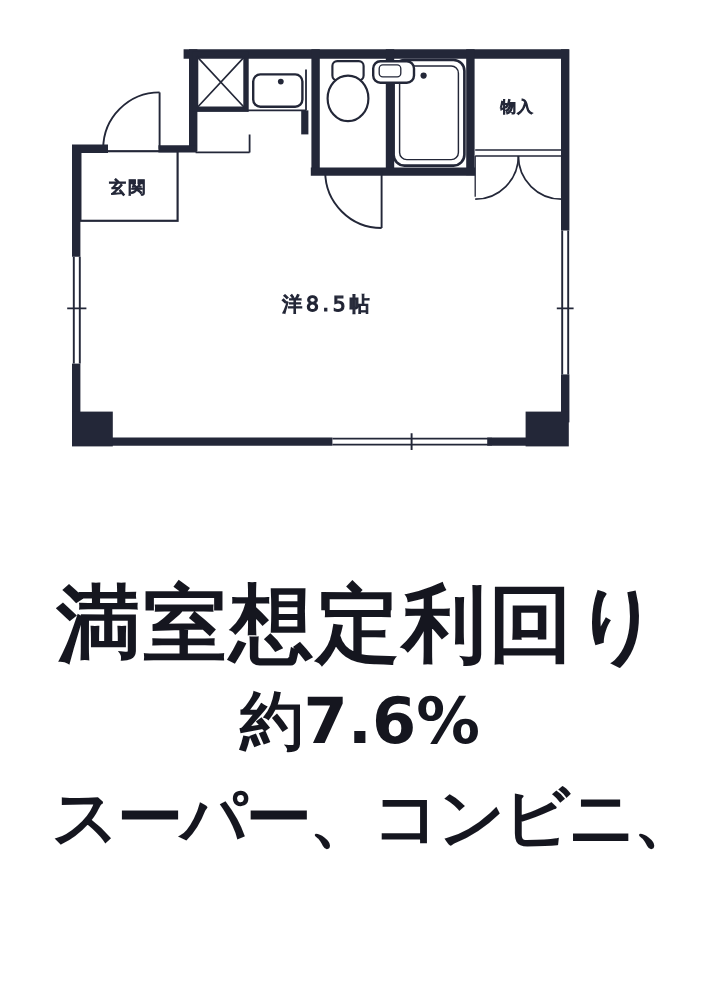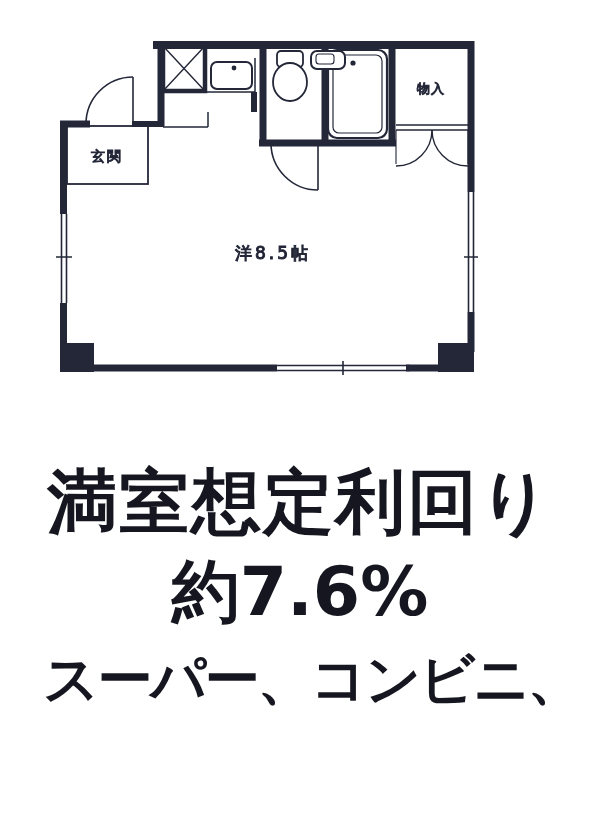--- a/index.html
+++ b/index.html
@@ -23,26 +23,26 @@
     fill: #1b1d2b;
   }
   .caption {
     text-align: center;
     width: 600px;
   }
   .yield-title {
     font-size: 70px;
     font-weight: 700;
     letter-spacing: 2px;
-    margin-top: 22px;
+    margin-top: 40px;
     line-height: 1.15;
     white-space: nowrap;
   }
   .yield-value {
-    font-size: 68px;
+    font-size: 53px;
     font-weight: 700;
     margin-top: 12px;
     line-height: 1.1;
   }
   .access {
     font-size: 55px;
     font-weight: 600;
     letter-spacing: -2px;
     line-height: 1.32;
     white-space: nowrap;

